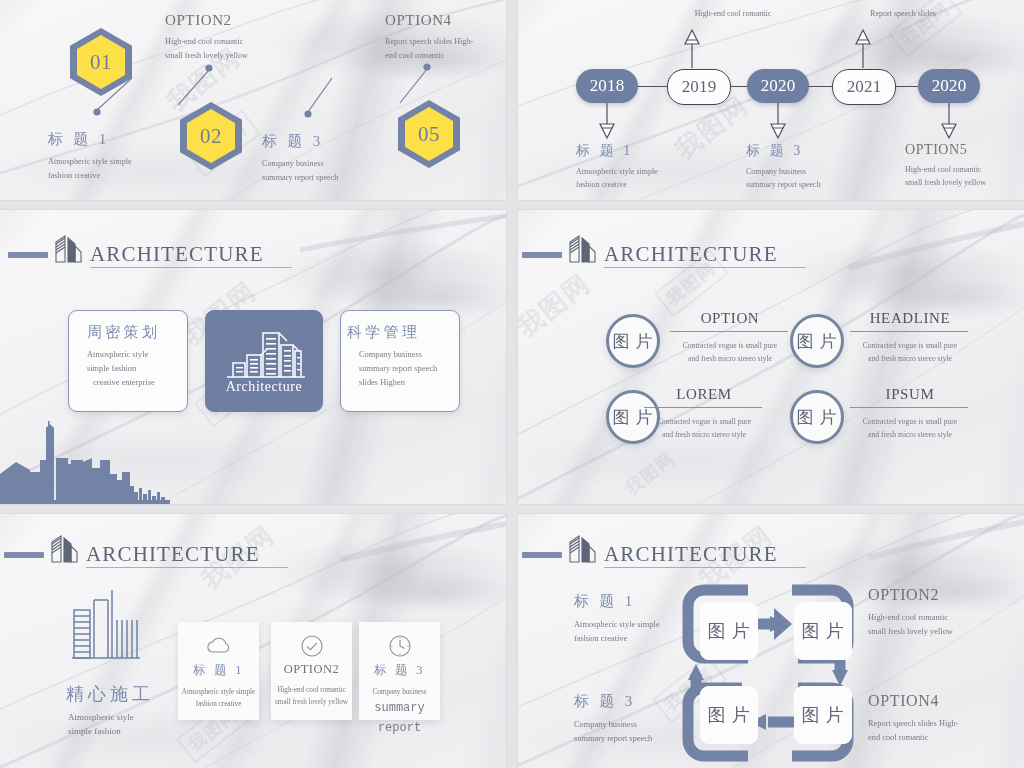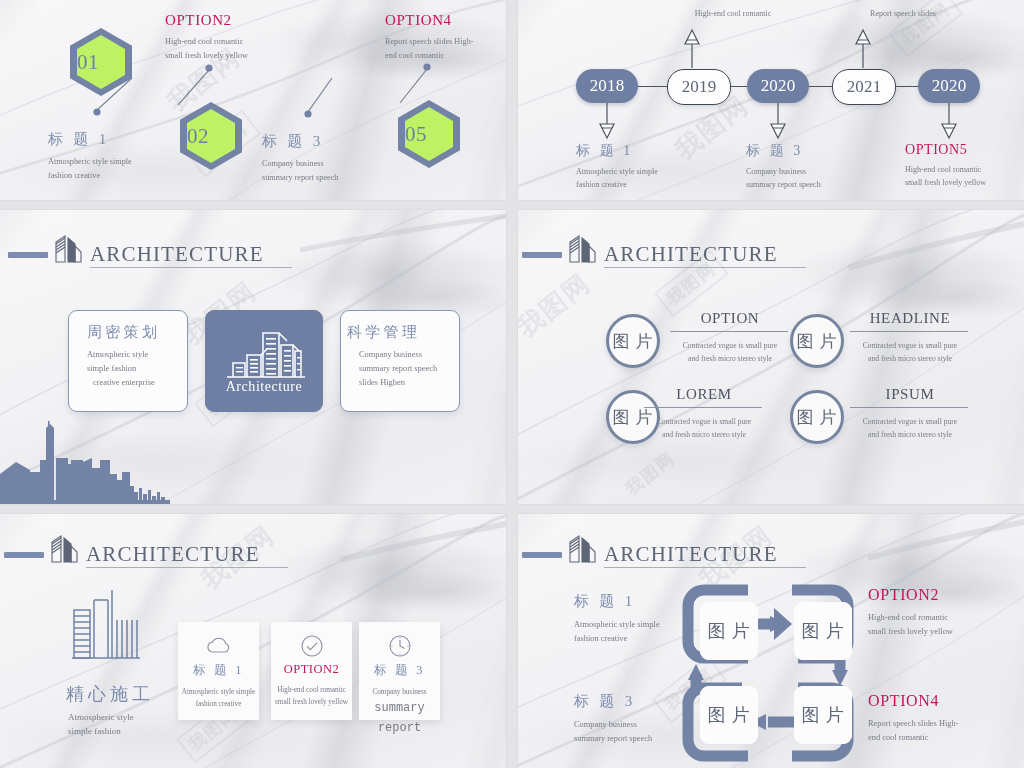--- a/index.html
+++ b/index.html
@@ -59,21 +59,21 @@
   }
 
   
   :root{}
   .cn-title{
     font-family:"Liberation Serif",serif;
     color:#7d8cae;letter-spacing:.22em;
   }
   .en-title{
     font-family:"Liberation Serif",serif;
-    color:#be185d;letter-spacing:.04em;
+    color:#737373;letter-spacing:.04em;
   }
   .body-txt{
     font-family:"Liberation Serif",serif;
     color:#777b86;line-height:1.65;
   }
 
   
   .hdr{position:absolute;display:flex;align-items:flex-end;}
   .hdr .bar{
     width:40px;height:6px;background:#7d8cae;border-radius:1px;
@@ -88,23 +88,23 @@
   }
 
   
   .hex{position:absolute;width:62px;height:68px;}
   .hex .shape{
     position:absolute;inset:0;background:#7283a6;
     clip-path:polygon(50% 0%,100% 26%,100% 74%,50% 100%,0% 74%,0% 26%);
     filter:drop-shadow(0 2px 2px rgba(90,100,125,.35));
   }
   .hex .inner{
-    position:absolute;inset:7px;background:#bef264;
+    position:absolute;inset:7px;background:#fde047;
     clip-path:polygon(50% 0%,100% 26%,100% 74%,50% 100%,0% 74%,0% 26%);
-    display:flex;align-items:center;justify-content:flex-start;
+    display:flex;align-items:center;justify-content:center;
   }
   .hex .num{
     font-size:21px;color:#6f7d9c;font-family:"Liberation Serif",serif;
     letter-spacing:.02em;
   }
 
   
   .tl-line{position:absolute;height:1.4px;background:#4c5360;}
   .pill{
     position:absolute;width:62px;height:34px;border-radius:17px;

